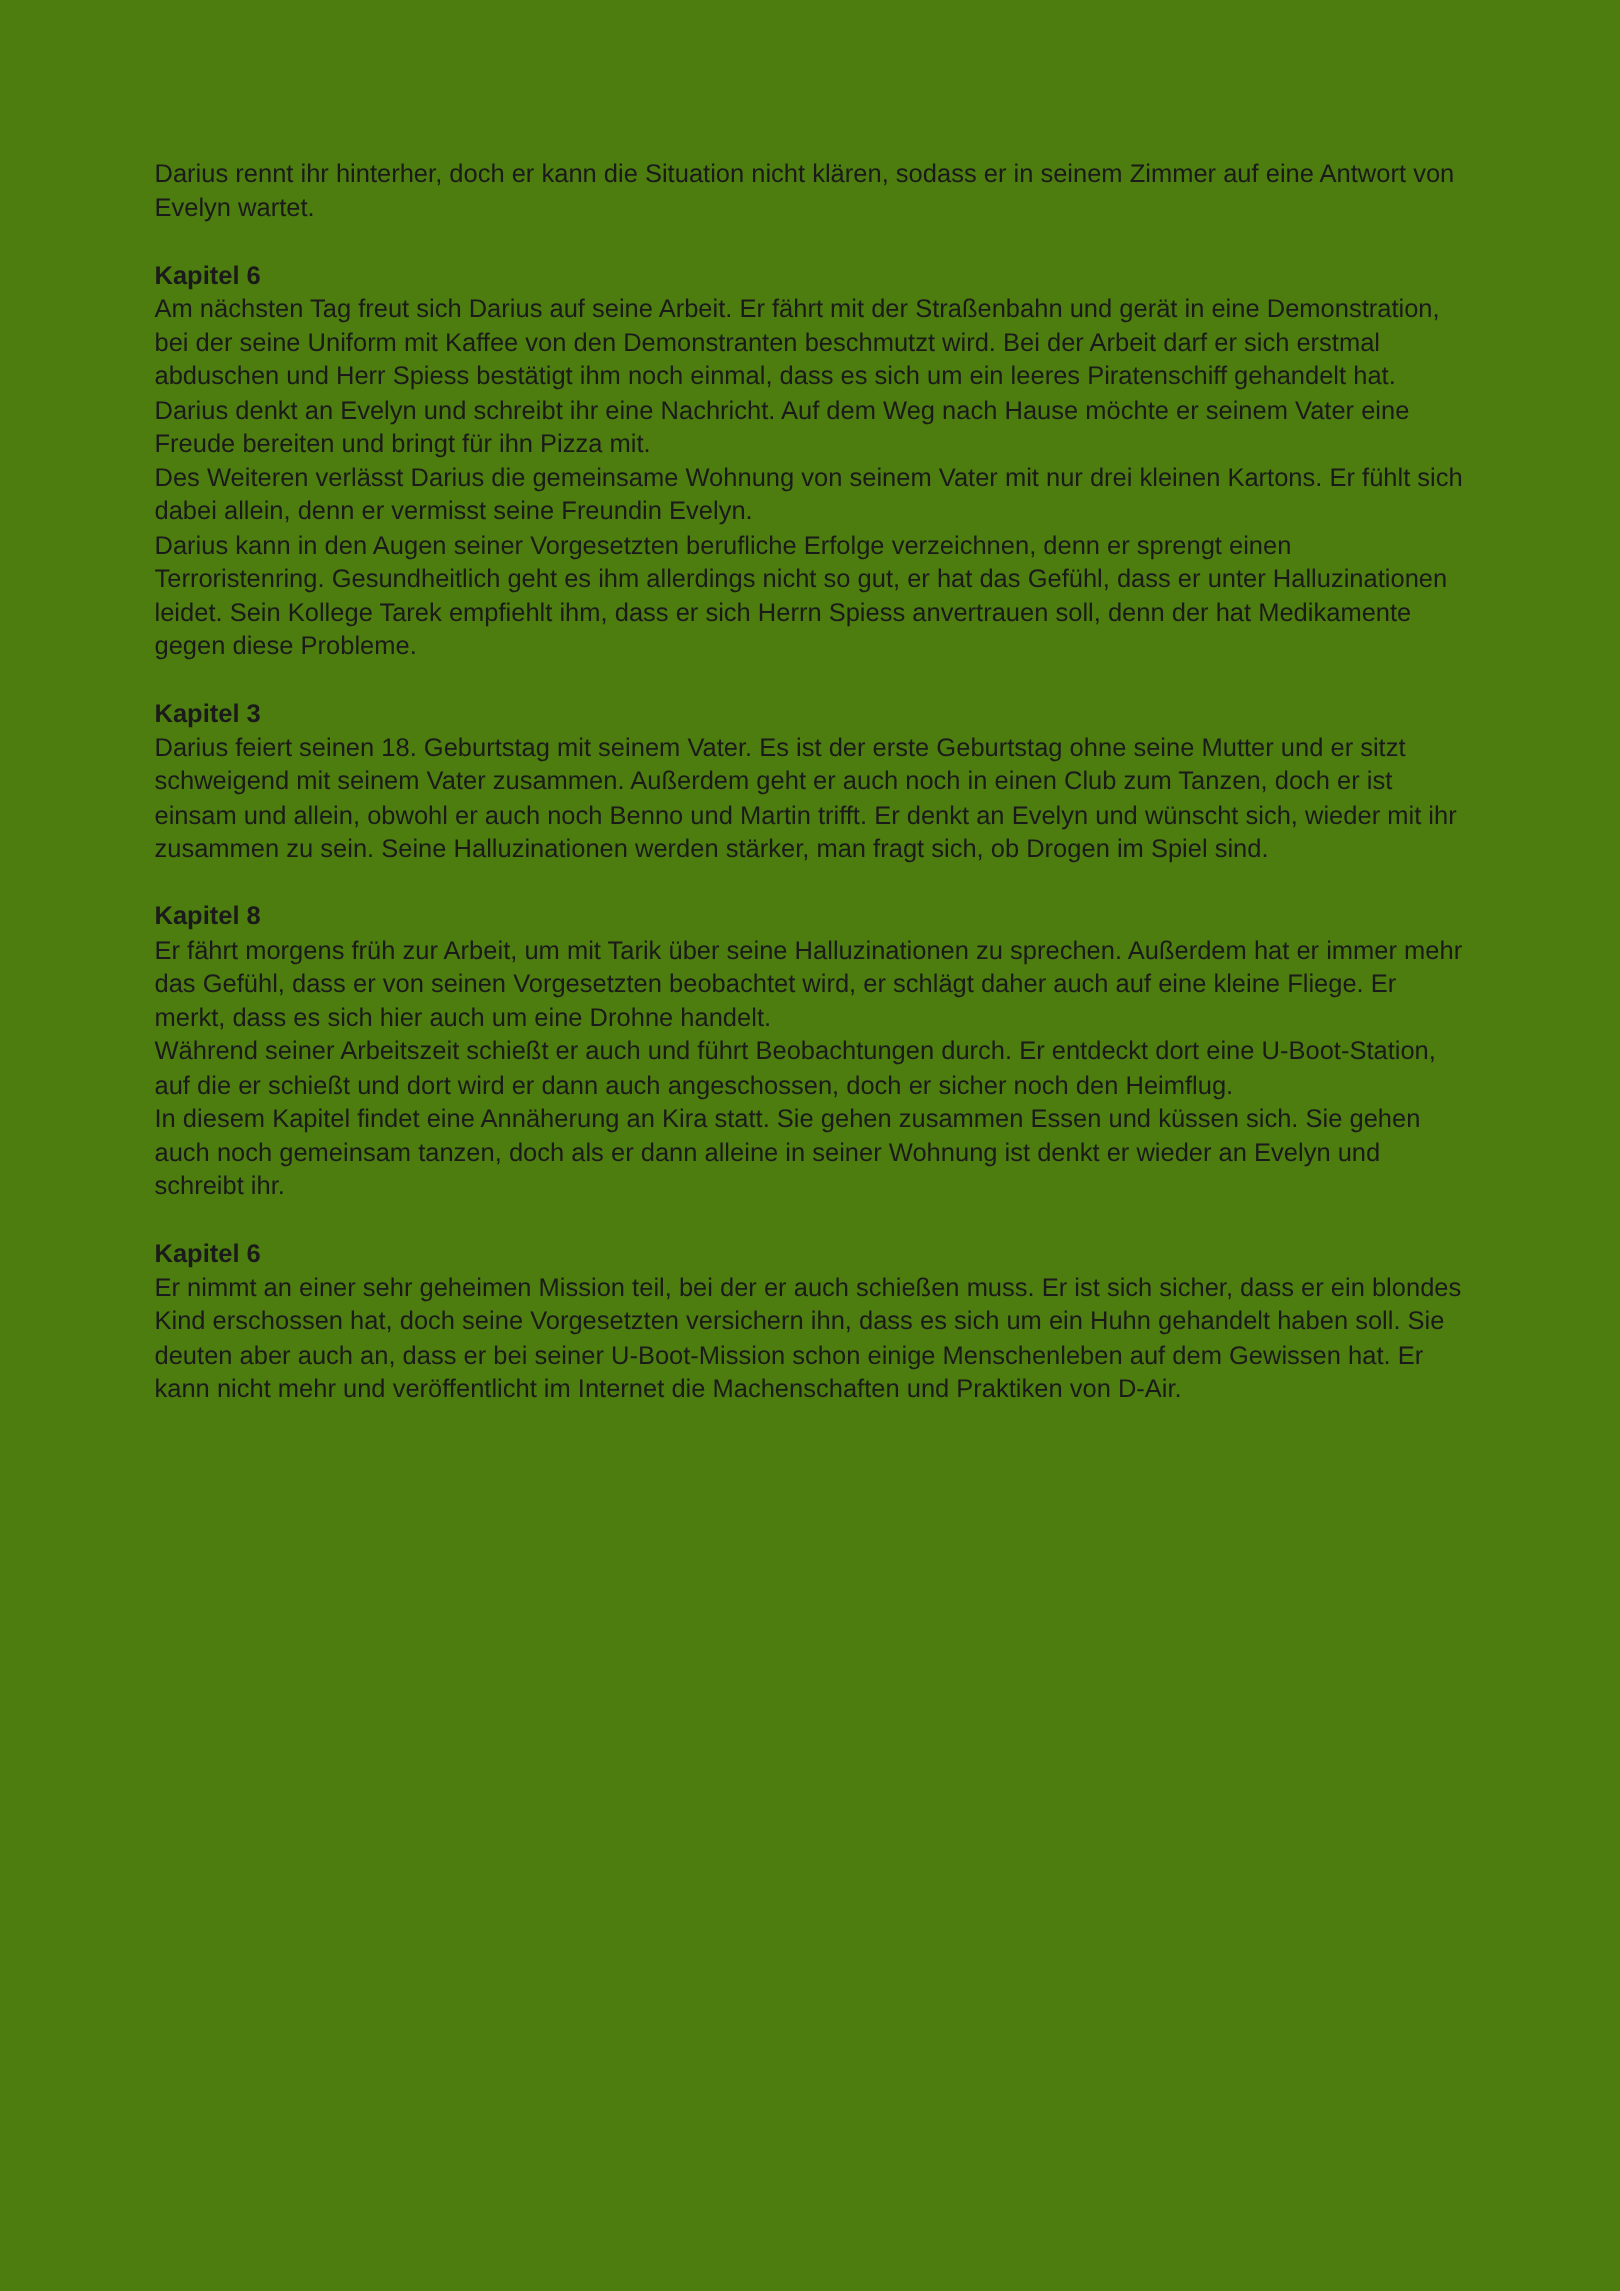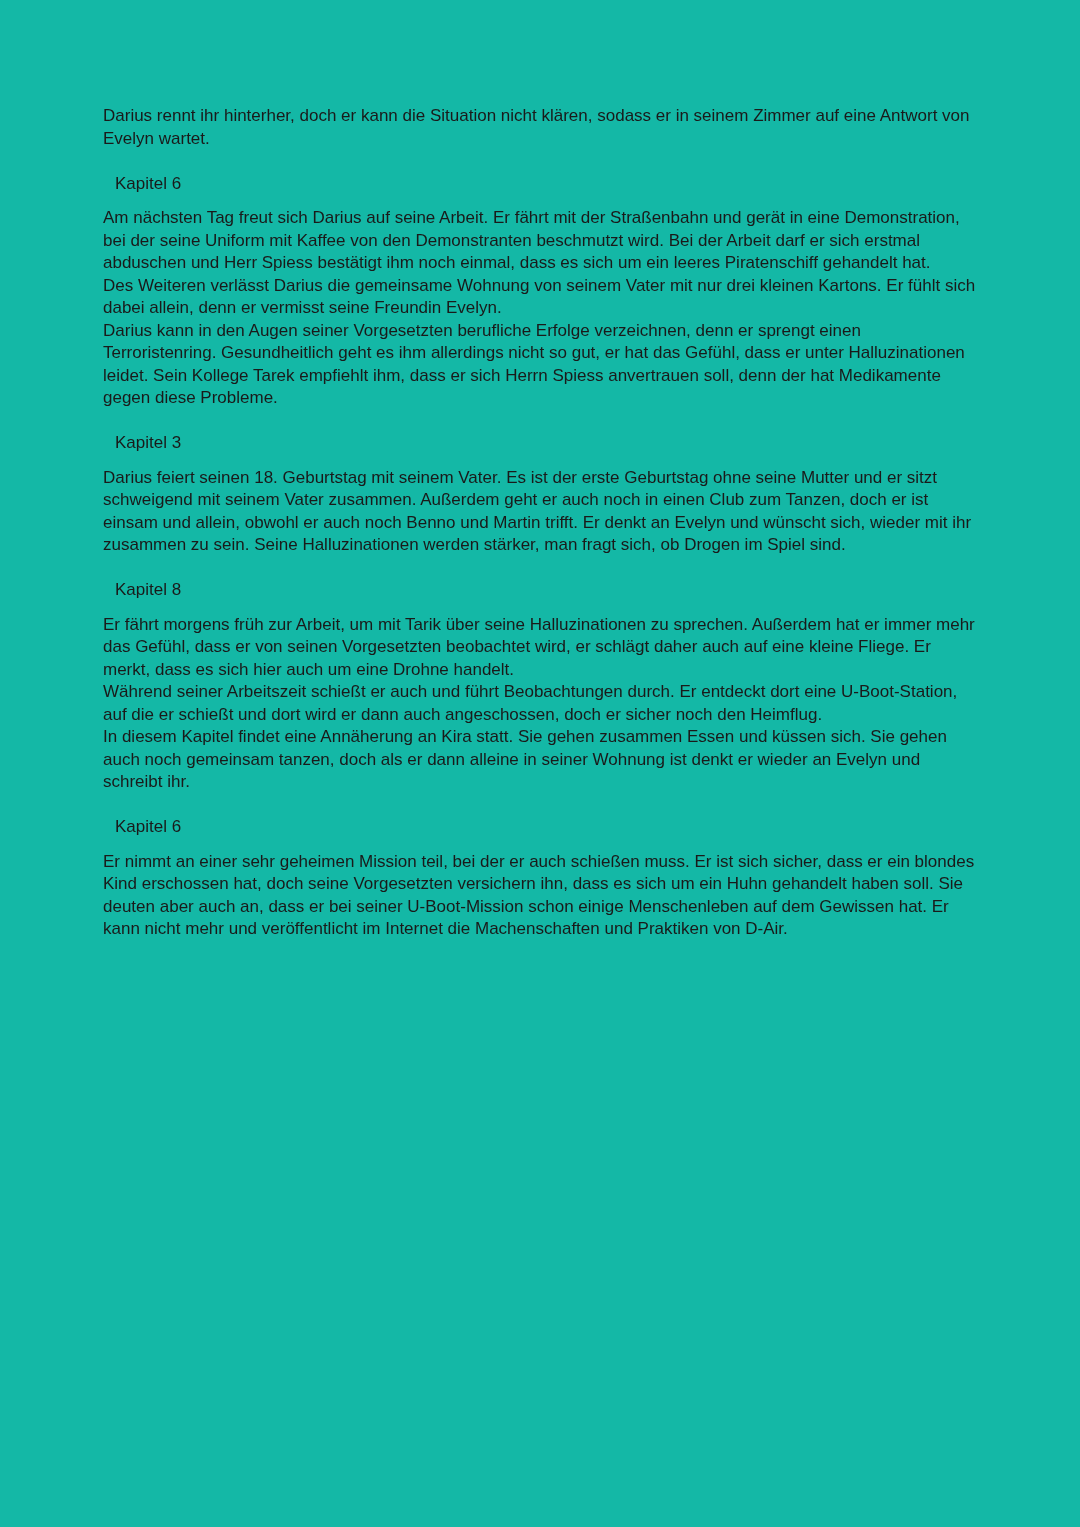--- a/index.html
+++ b/index.html
@@ -12,56 +12,57 @@
     width: 1080px;
     min-height: 1527px;
     font-family: "Liberation Sans", "DejaVu Sans", sans-serif;
     color: #1a1a1a;
   }
   .page {
     box-sizing: border-box;
     width: 1080px;
     min-height: 1527px;
     padding: 105px 102px 60px 103px;
-    background: #14b8a6;
+    background: #4d7c0f;
   }
   .doc-body {
     font-size: 17px;
     line-height: 22.5px;
     text-align: left;
   }
   .doc-section {
     margin: 0 0 22.5px 0;
   }
   .doc-section:last-child {
     margin-bottom: 0;
   }
   .section-heading {
     font-size: 17px;
     line-height: 22.5px;
-    font-weight: normal;
-    margin: 12px;
+    font-weight: bold;
+    margin: 0;
     padding: 0;
   }
   .paragraph {
     margin: 0;
     padding: 0;
   }
 </style>
 </head>
 <body>
 
 <main class="page">
   <div class="doc-body" id="doc-body">
       <section class="doc-section">
         <p class="paragraph">Darius rennt ihr hinterher, doch er kann die Situation nicht klären, sodass er in seinem Zimmer auf eine Antwort von Evelyn wartet.</p>
       </section>
       <section class="doc-section">
         <h2 class="section-heading">Kapitel 6</h2>
         <p class="paragraph">Am nächsten Tag freut sich Darius auf seine Arbeit. Er fährt mit der Straßenbahn und gerät in eine Demonstration, bei der seine Uniform mit Kaffee von den Demonstranten beschmutzt wird. Bei der Arbeit darf er sich erstmal abduschen und Herr Spiess bestätigt ihm noch einmal, dass es sich um ein leeres Piratenschiff gehandelt hat.</p>
+        <p class="paragraph">Darius denkt an Evelyn und schreibt ihr eine Nachricht. Auf dem Weg nach Hause möchte er seinem Vater eine Freude bereiten und bringt für ihn Pizza mit.</p>
         <p class="paragraph">Des Weiteren verlässt Darius die gemeinsame Wohnung von seinem Vater mit nur drei kleinen Kartons. Er fühlt sich dabei allein, denn er vermisst seine Freundin Evelyn.</p>
         <p class="paragraph">Darius kann in den Augen seiner Vorgesetzten berufliche Erfolge verzeichnen, denn er sprengt einen Terroristenring. Gesundheitlich geht es ihm allerdings nicht so gut, er hat das Gefühl, dass er unter Halluzinationen leidet. Sein Kollege Tarek empfiehlt ihm, dass er sich Herrn Spiess anvertrauen soll, denn der hat Medikamente gegen diese Probleme.</p>
       </section>
       <section class="doc-section">
         <h2 class="section-heading">Kapitel 3</h2>
         <p class="paragraph">Darius feiert seinen 18. Geburtstag mit seinem Vater. Es ist der erste Geburtstag ohne seine Mutter und er sitzt schweigend mit seinem Vater zusammen. Außerdem geht er auch noch in einen Club zum Tanzen, doch er ist einsam und allein, obwohl er auch noch Benno und Martin trifft. Er denkt an Evelyn und wünscht sich, wieder mit ihr zusammen zu sein. Seine Halluzinationen werden stärker, man fragt sich, ob Drogen im Spiel sind.</p>
       </section>
       <section class="doc-section">
         <h2 class="section-heading">Kapitel 8</h2>
         <p class="paragraph">Er fährt morgens früh zur Arbeit, um mit Tarik über seine Halluzinationen zu sprechen. Außerdem hat er immer mehr das Gefühl, dass er von seinen Vorgesetzten beobachtet wird, er schlägt daher auch auf eine kleine Fliege. Er merkt, dass es sich hier auch um eine Drohne handelt.</p>

